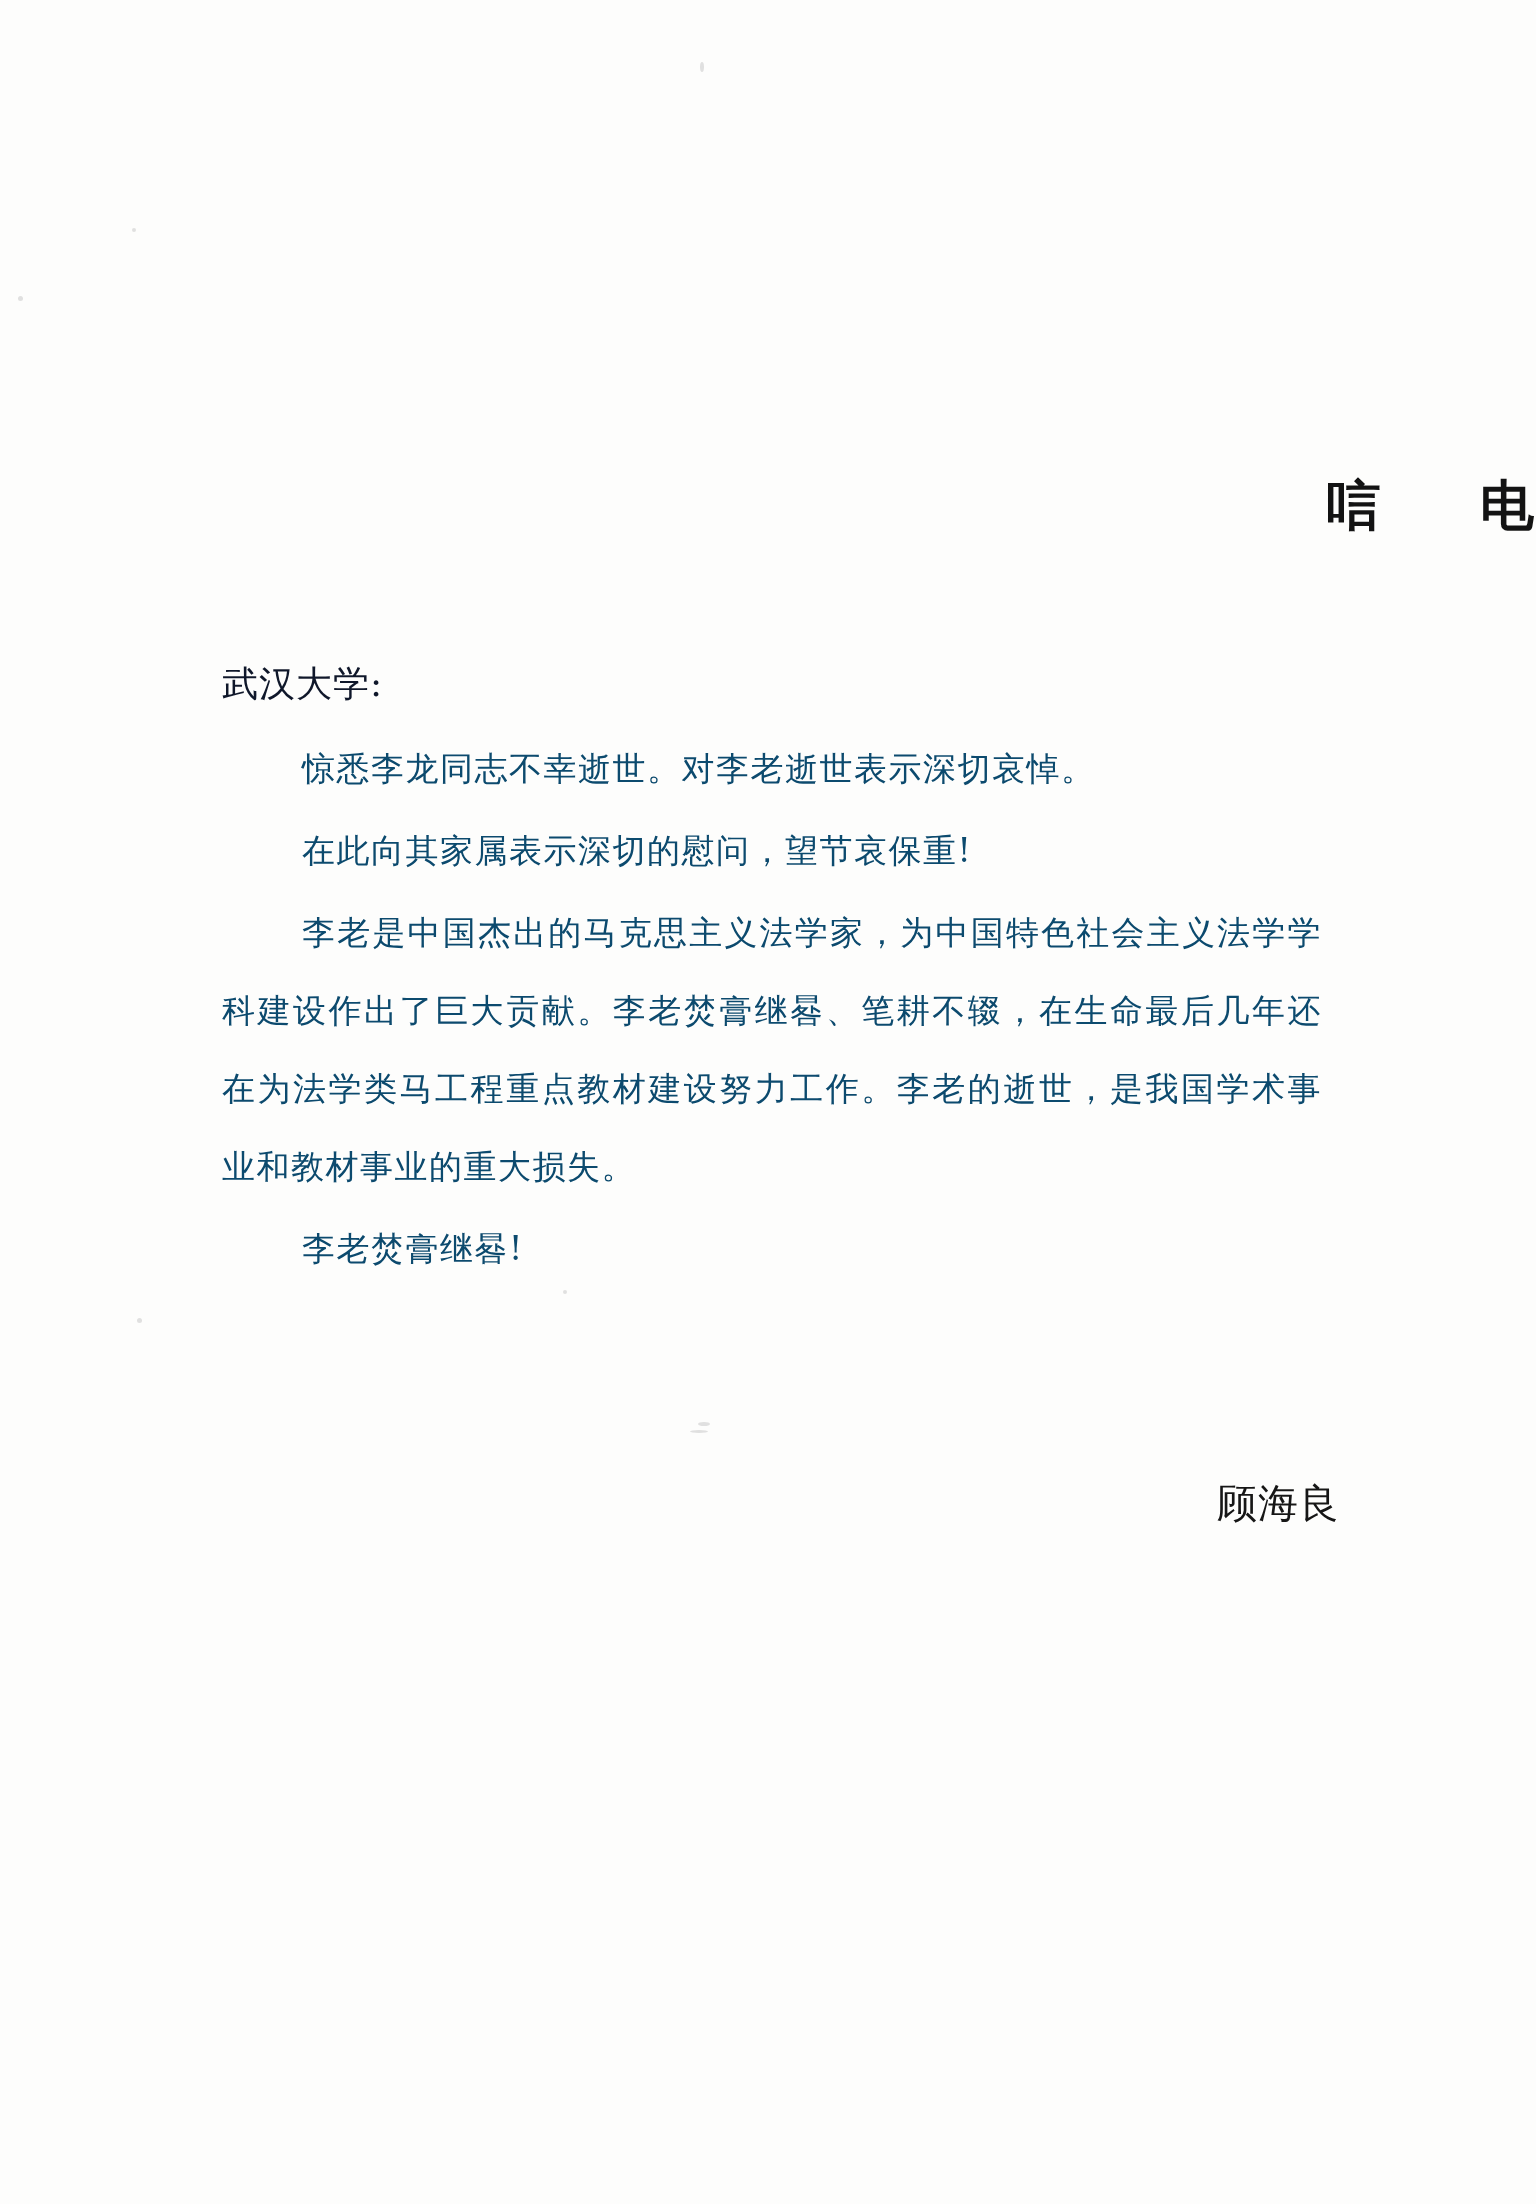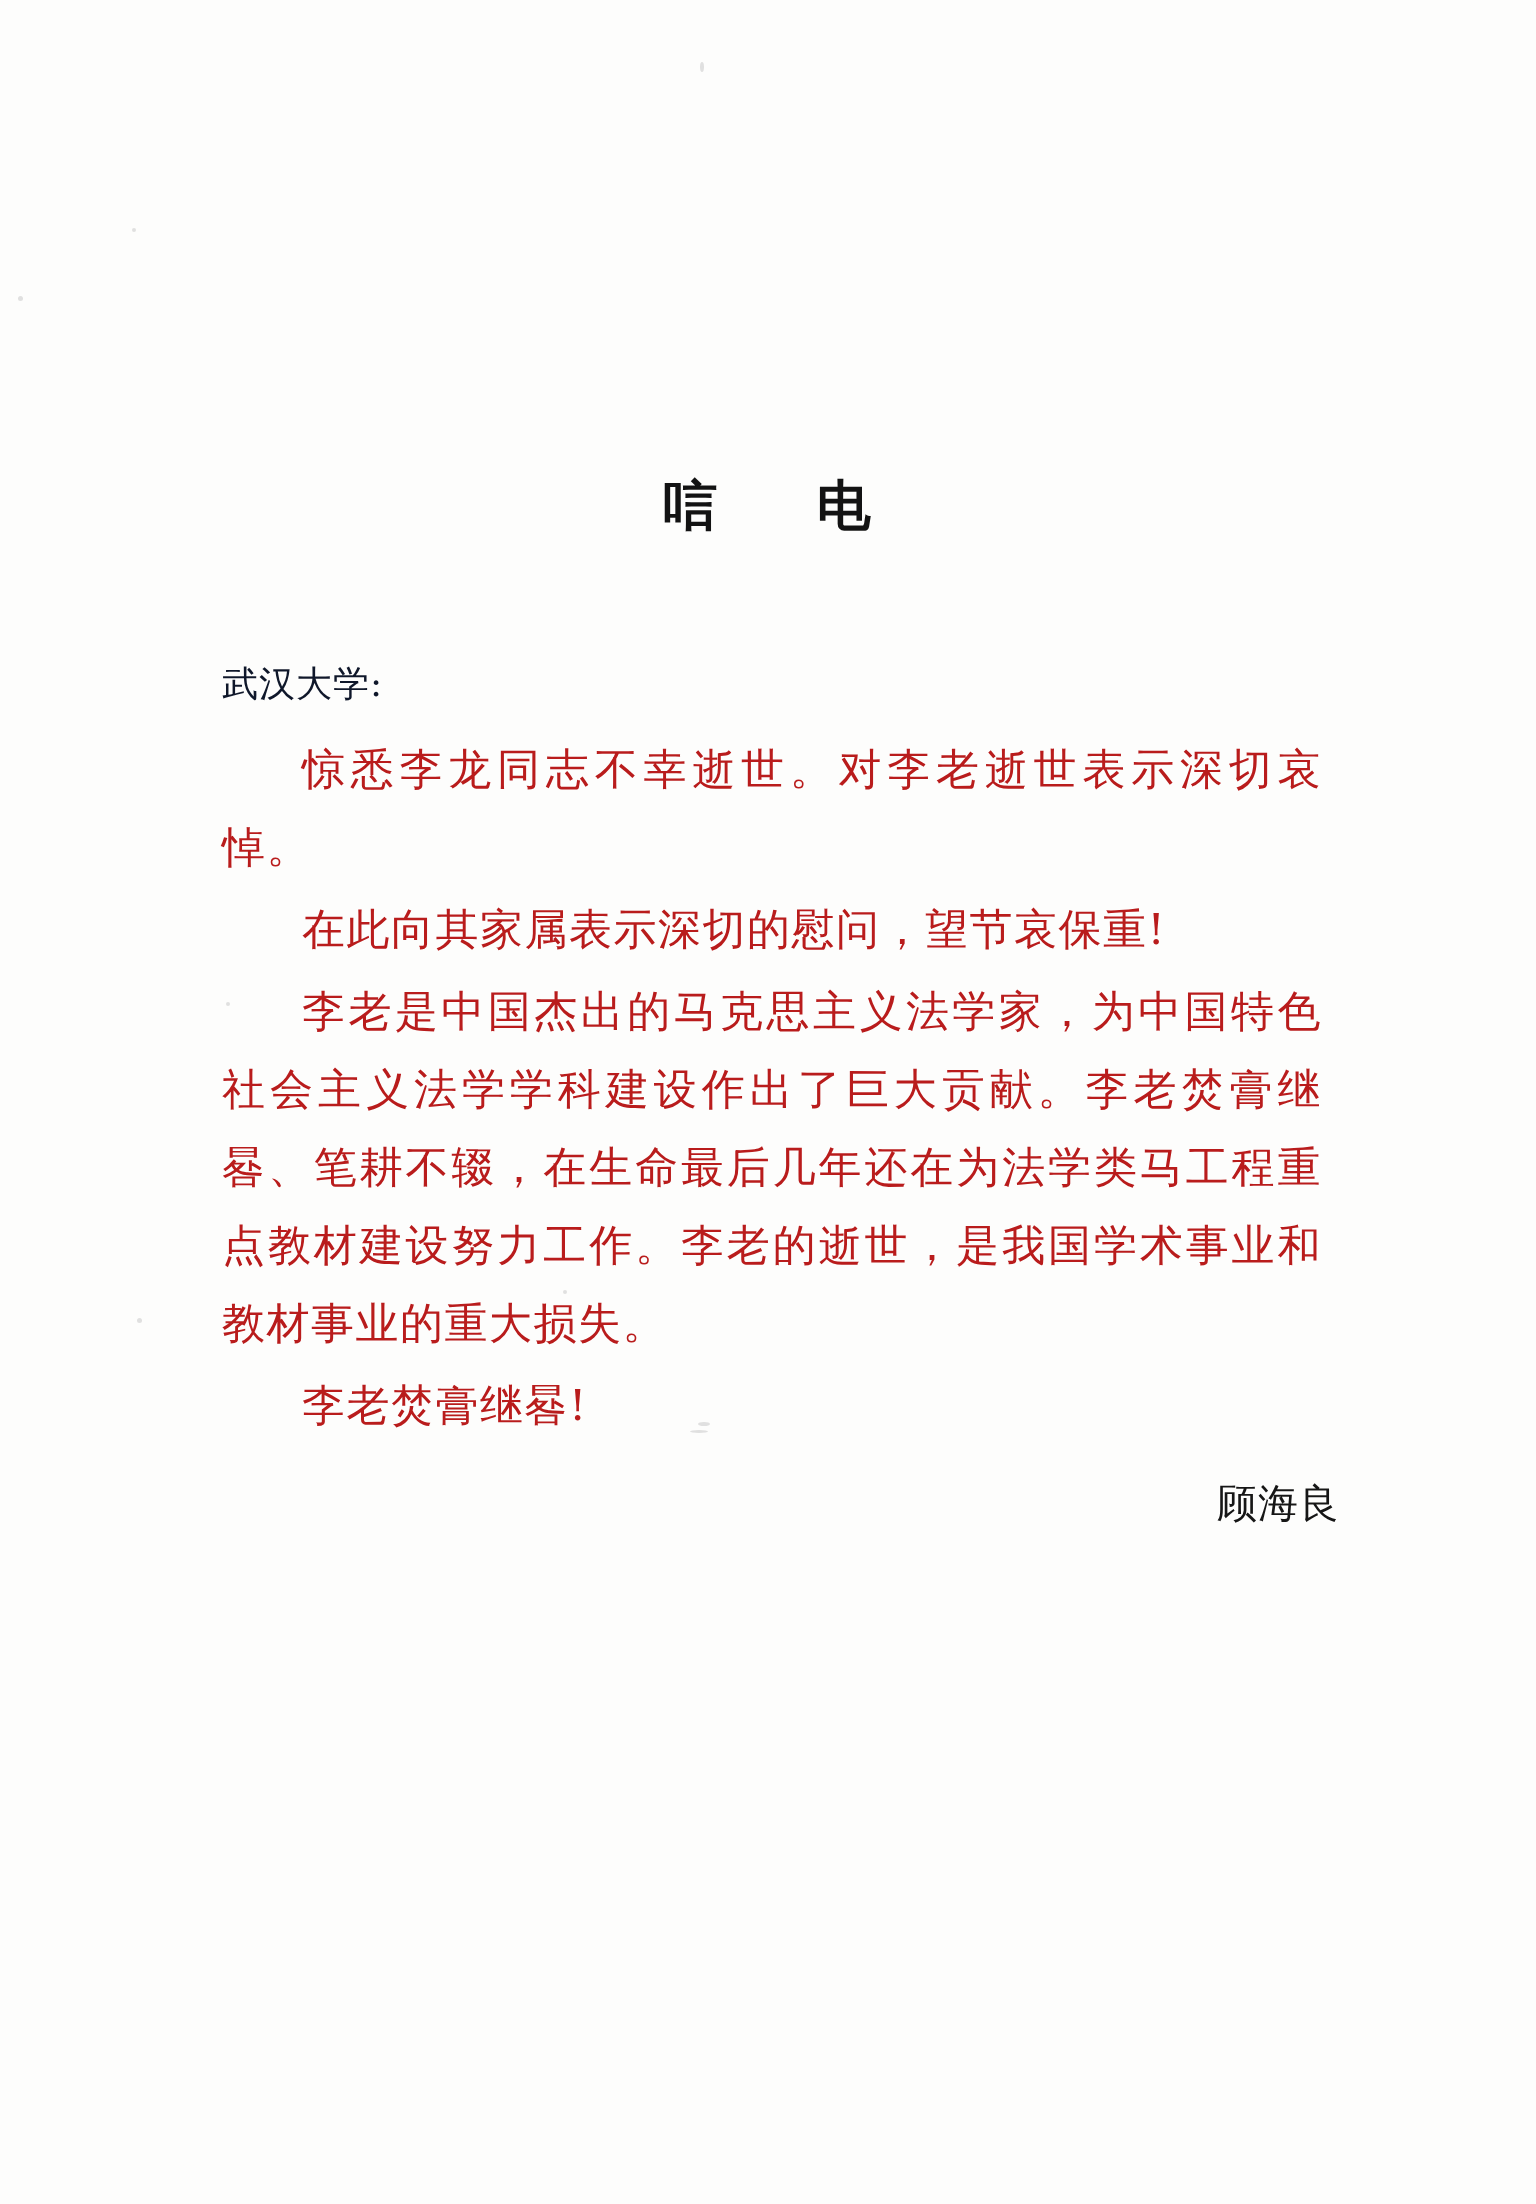--- a/index.html
+++ b/index.html
@@ -32,21 +32,21 @@
     left: 0;
     top: 0;
     width: 1536px;
     height: 2204px;
   }
   .title {
     position: absolute;
     top: 470px;
     left: 0;
     width: 1536px;
-    text-align: center;
+    text-align: right;
     font-size: 54px;
     font-weight: 700;
     letter-spacing: 2px;
     font-family: "DejaVu Serif", "Liberation Serif", serif;
     color: #131313;
   }
   .title .gap {
     display: inline-block;
     width: 56px;
   }
@@ -59,26 +59,26 @@
     color: #0f172a;
     font-family: "DejaVu Serif", "Liberation Serif", serif;
   }
   .body-block {
     position: absolute;
     left: 222px;
     top: 730px;
     width: 1100px;
   }
   .para {
-    font-size: 43px;
+    font-size: 33px;
     line-height: 78px;
     text-indent: 80px;
     text-align: justify;
     text-justify: inter-ideograph;
-    color: #b91c1c;
+    color: #0c4a6e;
     margin: 0 0 4px 0;
     letter-spacing: 1.5px;
     font-family: "DejaVu Serif", "Liberation Serif", serif;
   }
   .sign-block {
     position: absolute;
     right: 196px;
     top: 1460px;
     text-align: right;
     font-size: 40px;

